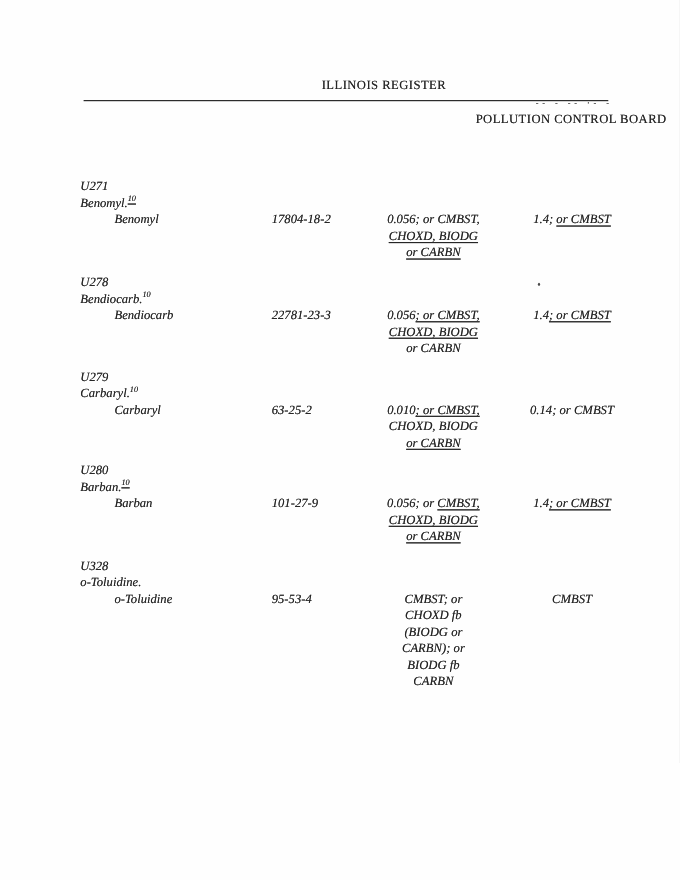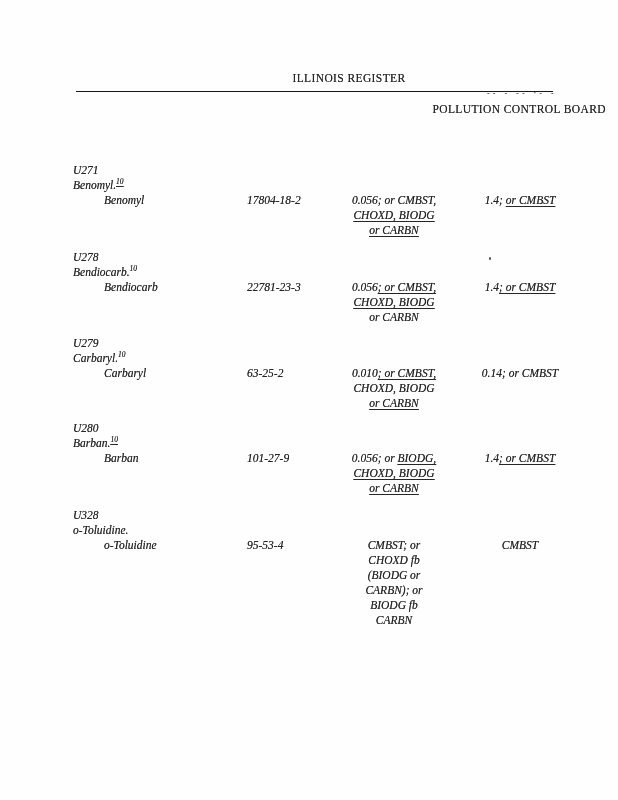--- a/index.html
+++ b/index.html
@@ -86,21 +86,21 @@
         <div class="cell nww">
           <div class="tline"><span>0.14; or CMBST</span></div>
         </div>
       </div>
       <div class="entry" style="top: 421px;">
         <div class="cell code">U280</div>
         <div class="cell label"><span>Barban.</span><sup class="u">10</sup></div>
         <div class="cell name">Barban</div>
         <div class="cell cas">101-27-9</div>
         <div class="cell ww">
-          <div class="tline"><span>0.056; or </span><span class="u">BIODG,</span></div>
+          <div class="tline"><span>0.056; or </span><span class="u">CMBST,</span></div>
           <div class="tline"><span class="u">CHOXD, BIODG</span></div>
           <div class="tline"><span class="u">or CARBN</span></div>
         </div>
         <div class="cell nww">
           <div class="tline"><span>1.4</span><span class="u">; or CMBST</span></div>
         </div>
       </div>
       <div class="entry" style="top: 508px;">
         <div class="cell code">U328</div>
         <div class="cell label"><span>o-Toluidine.</span></div>

